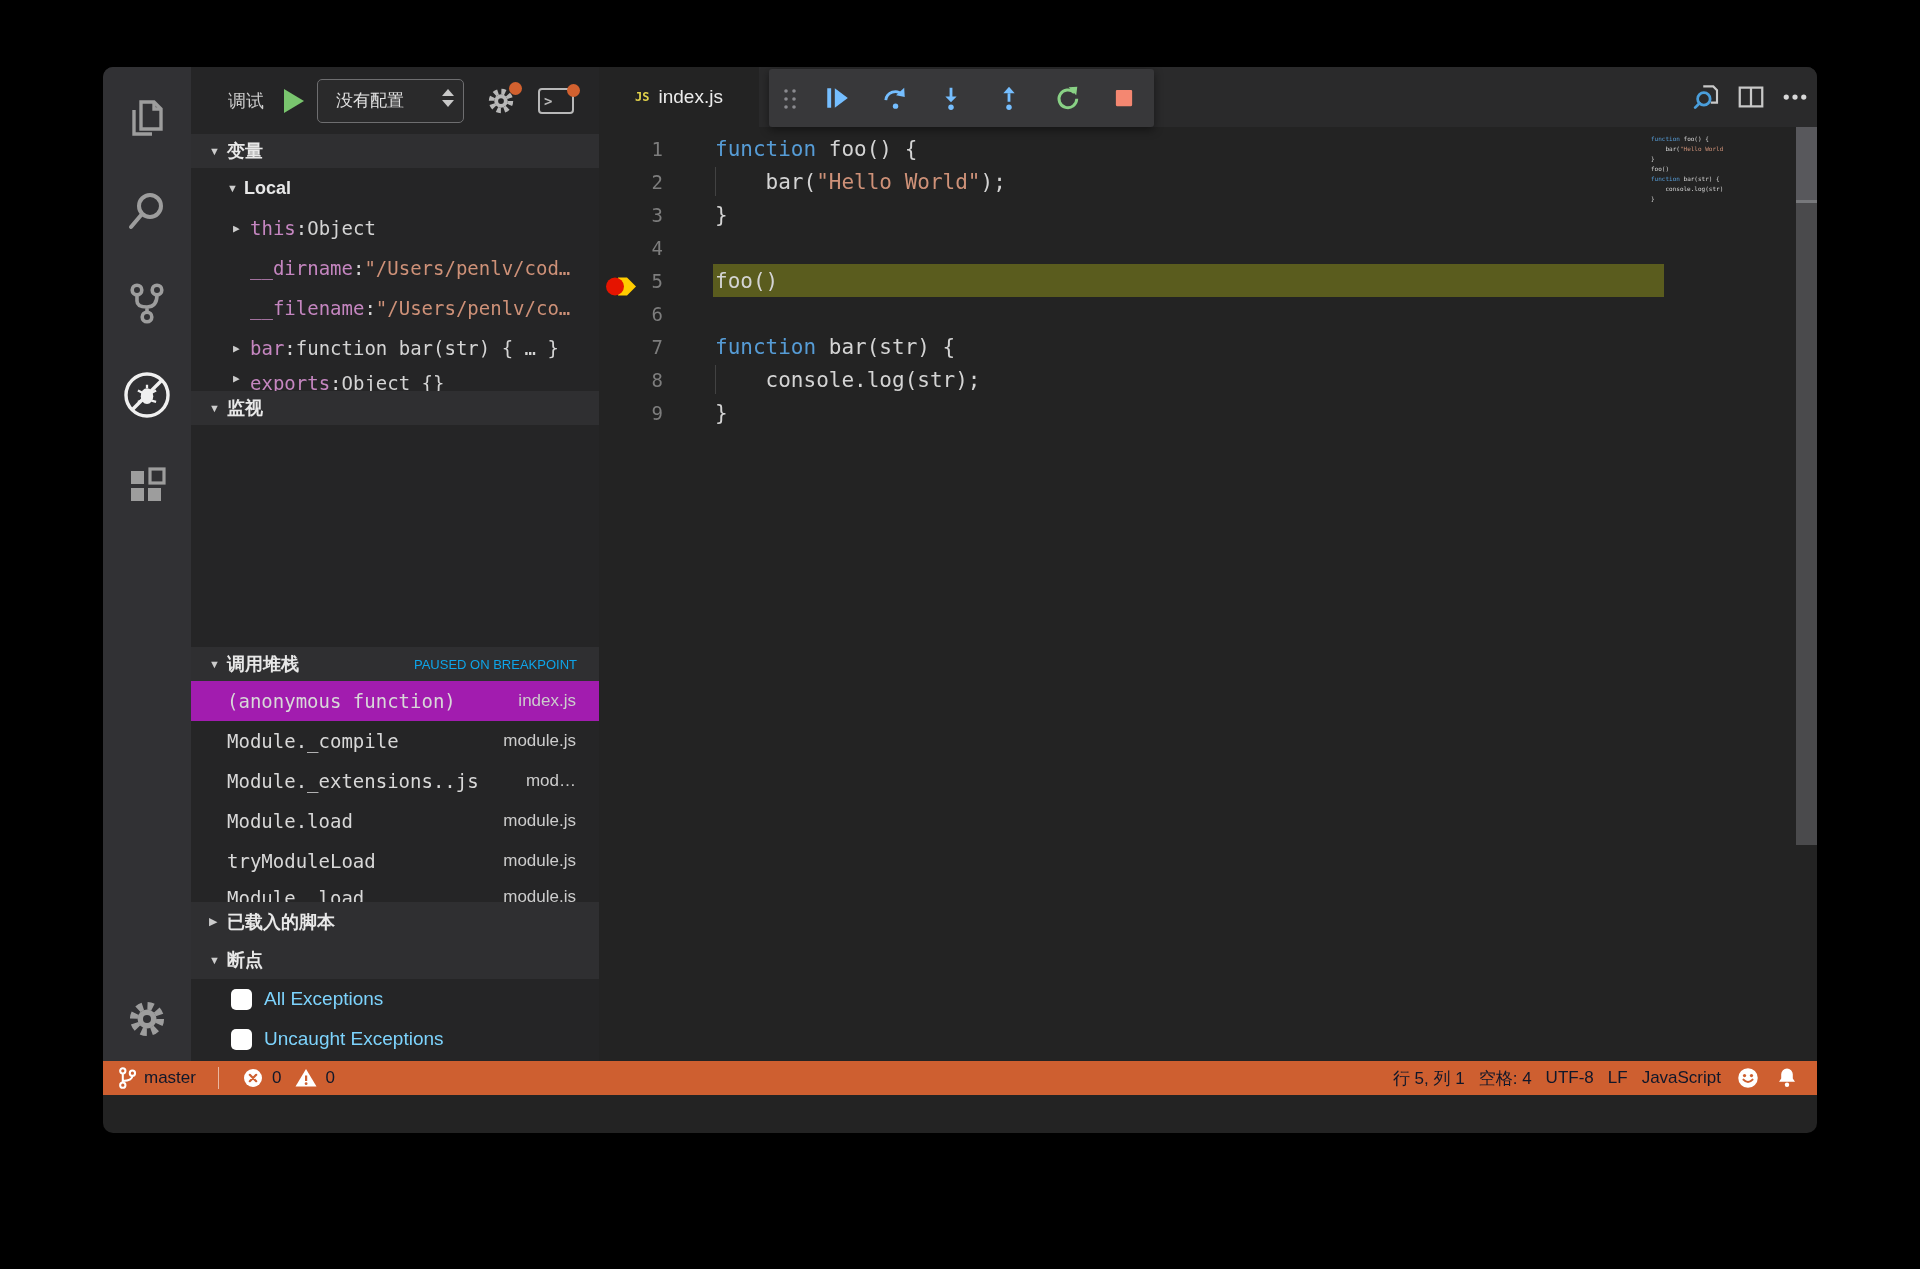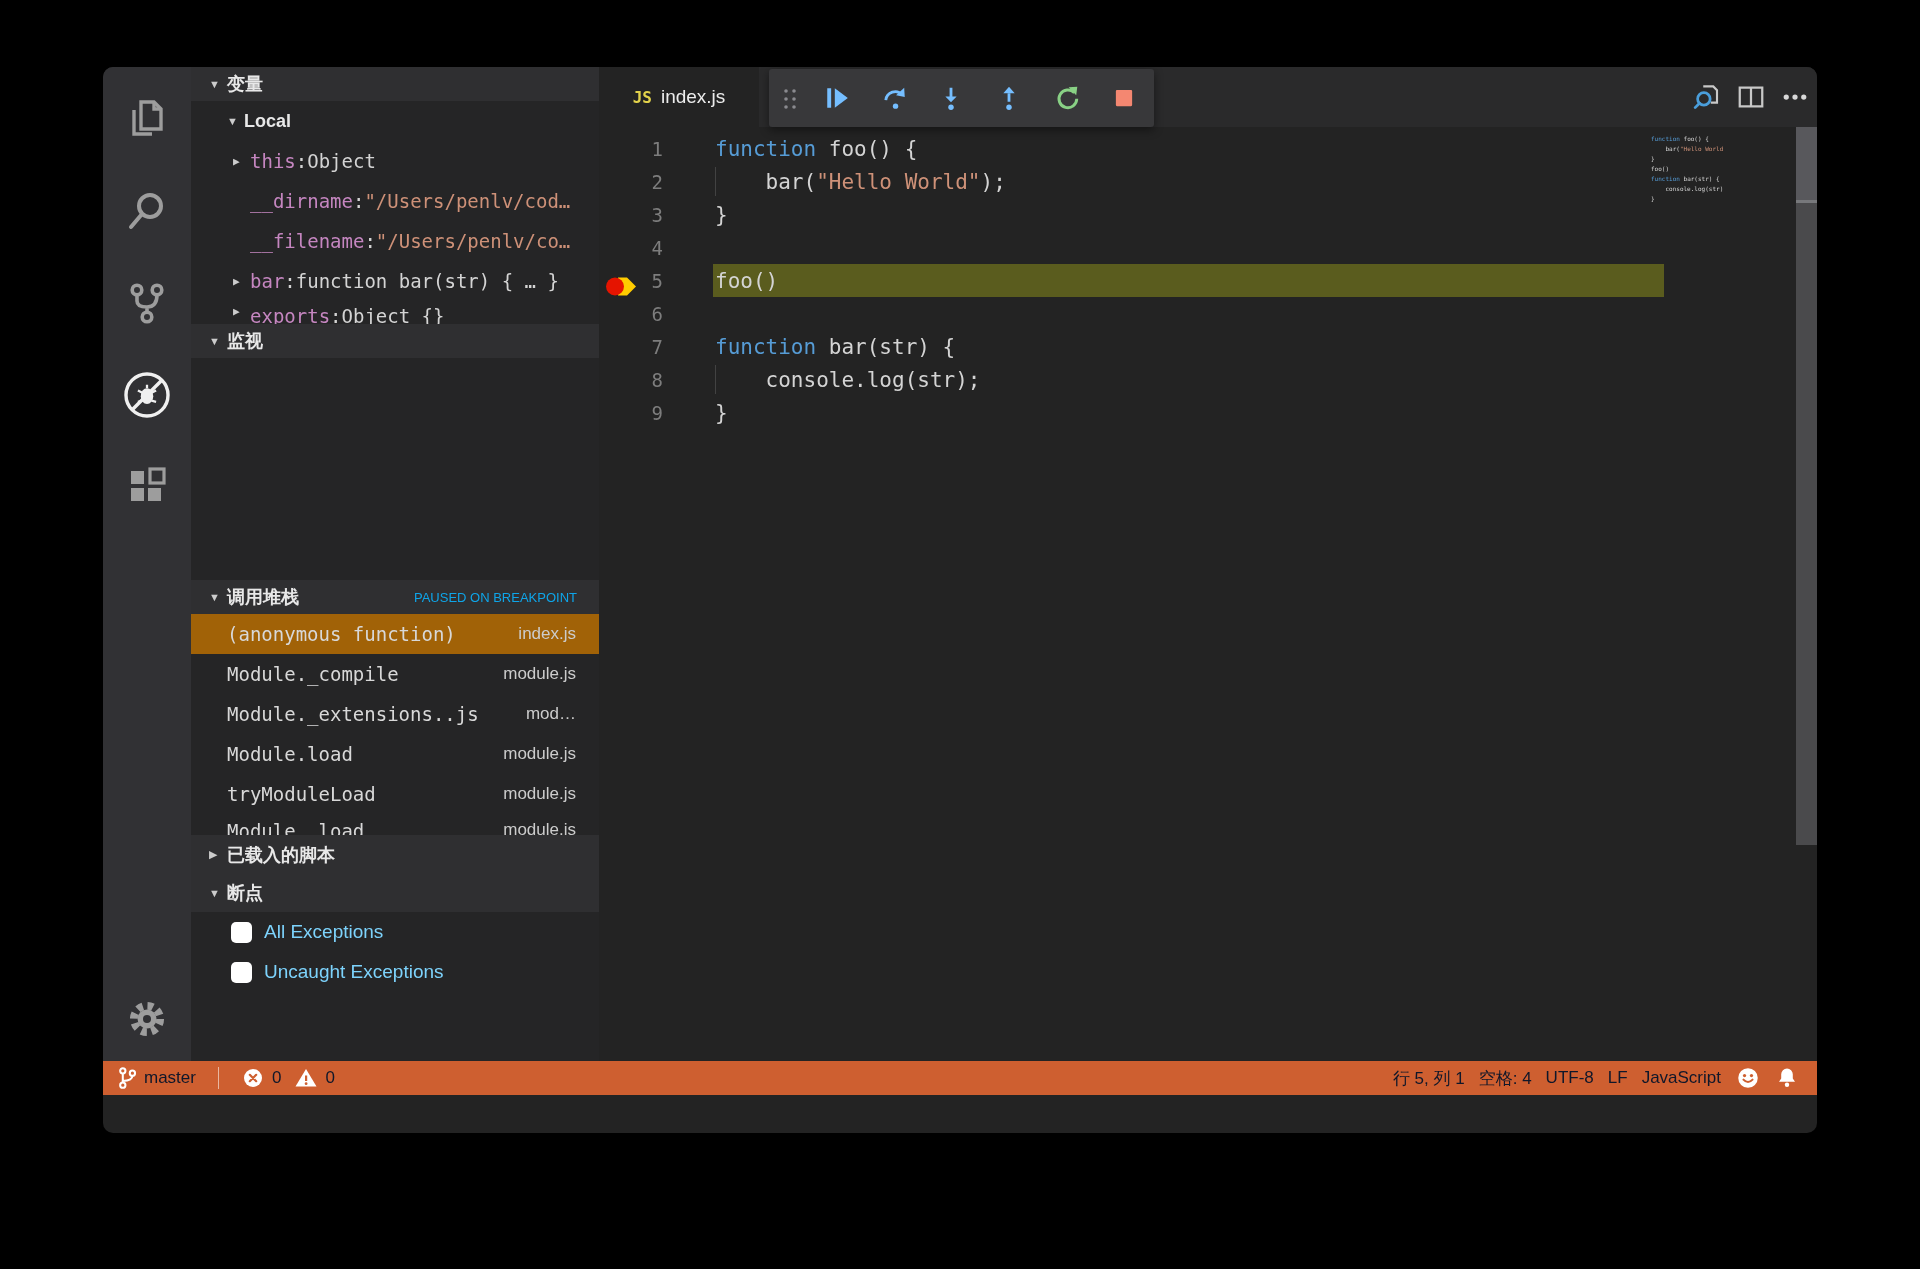--- a/index.html
+++ b/index.html
@@ -48,35 +48,35 @@
   .scope-row { font-family:"Liberation Sans", sans-serif; font-weight:bold; font-size:18px; color:#e8e8e8; }
   .scope-tri { margin-left:36px; font-size:11px; color:#ccc; width:17px; }
   .tw { width:17px; margin-left:42px; font-size:11px; color:#ccc; flex-shrink:0; }
   .vname { color:#c586c0; }
   .vsep { color:#d4d4d4; }
   .vval-plain { color:#d4d4d4; }
   .vval-str { color:#ce9178; }
   .watch-body { height:222px; flex-shrink:0; }
 
   .cs-row { height:40px; display:flex; align-items:center; flex-shrink:0; overflow:hidden; cursor:pointer; }
-  .cs-row.selected { background:#a16207; }
+  .cs-row.selected { background:#a21caf; }
   .cs-row.clipped { height:21px; align-items:flex-start; padding-top:6px; }
   .cs-fn { margin-left:36px; font-family:"DejaVu Sans Mono", monospace; font-size:19px; color:#d8d8d8; white-space:pre; }
   .cs-file { margin-left:auto; margin-right:23px; font-size:17px; color:#cccccc; }
 
   .bp-row { height:40px; display:flex; align-items:center; flex-shrink:0; cursor:pointer; }
   .checkbox { width:21px; height:21px; background:#ffffff; border-radius:5px; margin-left:40px; flex-shrink:0; cursor:pointer; }
   .bp-label { margin-left:12px; font-size:19px; color:#7dd3fc; }
   .side-filler { flex:1; }
 
   
   .editor { flex:1; position:relative; background:#232323; overflow:hidden; }
   .tabbar { height:60px; background:#2a2a2b; display:flex; position:relative; }
   .tab { width:160px; height:60px; background:#232323; display:flex; align-items:center; justify-content:center; gap:9px; cursor:pointer; }
-  .js-badge { color:#e2d24b; font-weight:bold; font-size:16px; font-family:"DejaVu Sans Mono", monospace; }
+  .js-badge { color:#e2d24b; font-weight:bold; font-size:12px; font-family:"DejaVu Sans Mono", monospace; }
   .tab-label { color:#ececec; font-size:19px; }
   .tab-actions { position:absolute; right:0; top:0; height:60px; display:flex; align-items:center; }
   .tab-act { width:44px; height:44px; display:flex; align-items:center; justify-content:center; color:#c8c8c8; cursor:pointer; }
 
   .code { position:relative; padding-top:5px; }
   .code-line { height:33px; display:flex; align-items:center; position:relative; font-family:"DejaVu Sans Mono", monospace; font-size:21px; }
   .gutter { width:72px; text-align:right; padding-right:8px; color:#7d7d7d; font-size:19px; flex-shrink:0; position:relative; z-index:2; }
   .bp-glyph { position:absolute; left:6px; top:5px; width:34px; height:23px; }
   .line-text { padding-left:44px; white-space:pre; position:relative; z-index:1; color:#d4d4d4; }
   .tk-k { color:#569cd6; } .tk-p { color:#d4d4d4; } .tk-s { color:#ce9178; }
@@ -154,20 +154,43 @@
       <div class="act-icon bottom">
         <svg width="42" height="42" viewBox="0 0 24 24">
           <circle cx="12" cy="12" r="7.5" fill="none" stroke="currentColor" stroke-width="4.5" stroke-dasharray="3.2 2.7"></circle>
           <circle cx="12" cy="12" r="5.4" fill="currentColor"></circle>
           <circle cx="12" cy="12" r="2.3" fill="#313134"></circle>
         </svg>
       </div>
     </div>
 
     <div class="sidebar">
+      <div class="debug-controls">
+        <span class="dbg-label">调试</span>
+        <div class="play-btn"></div>
+        <div class="config-dd">
+          <span class="dd-text">没有配置</span>
+          <span class="dd-arrows">
+              <i class="dd-up"></i>
+              <i class="dd-down"></i>
+            </span>
+        </div>
+        <div class="ctl-icon">
+          <svg width="30" height="30" viewBox="0 0 24 24">
+            <circle cx="12" cy="12" r="7.5" fill="none" stroke="currentColor" stroke-width="4.5" stroke-dasharray="3.2 2.7"></circle>
+            <circle cx="12" cy="12" r="5.4" fill="currentColor"></circle>
+            <circle cx="12" cy="12" r="2.3" fill="#252526"></circle>
+          </svg>
+          <span class="orange-dot"></span>
+        </div>
+        <div class="ctl-icon">
+          <div class="console-box">&gt;</div>
+          <span class="orange-dot"></span>
+        </div>
+      </div>
 
       <div class="sec-header">
         <span class="sec-tri">▼</span>
         <span class="sec-title">变量</span>
       </div>
       <div class="tree-row scope-row">
         <span class="scope-tri">▼</span>
         <span>Local</span>
       </div>
       <div id="var-rows" style="display:contents"><div class="tree-row">

